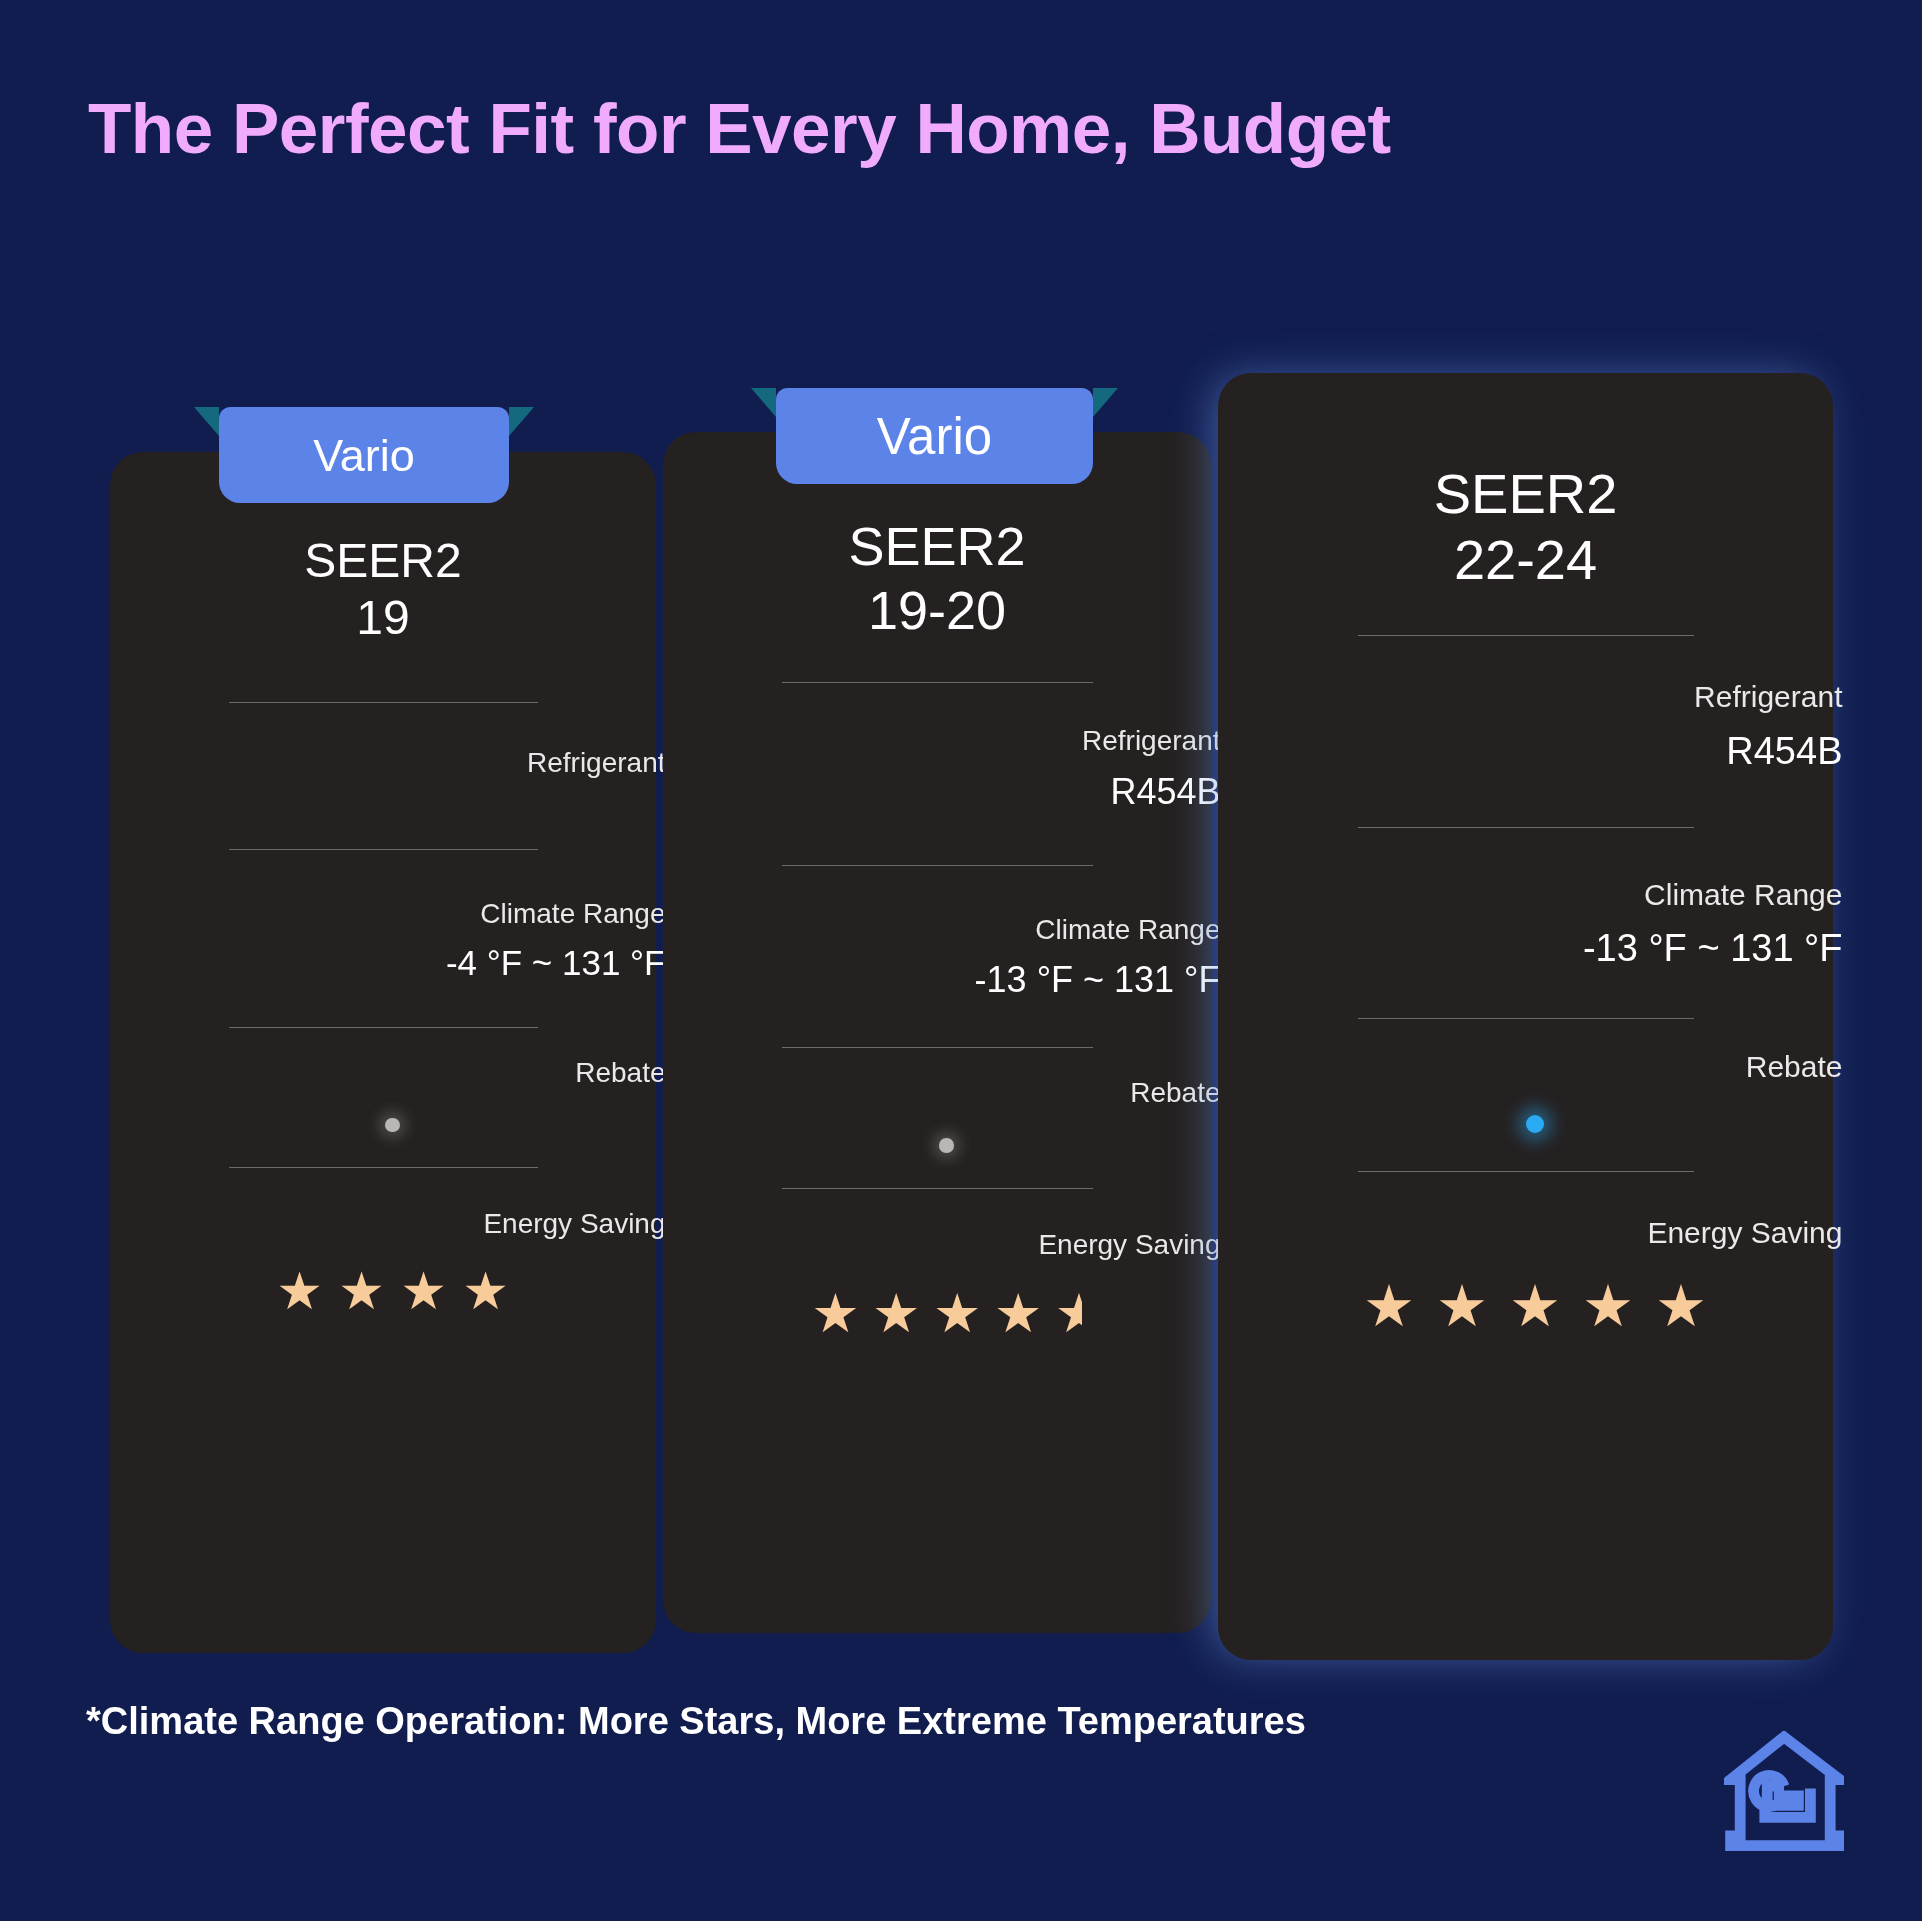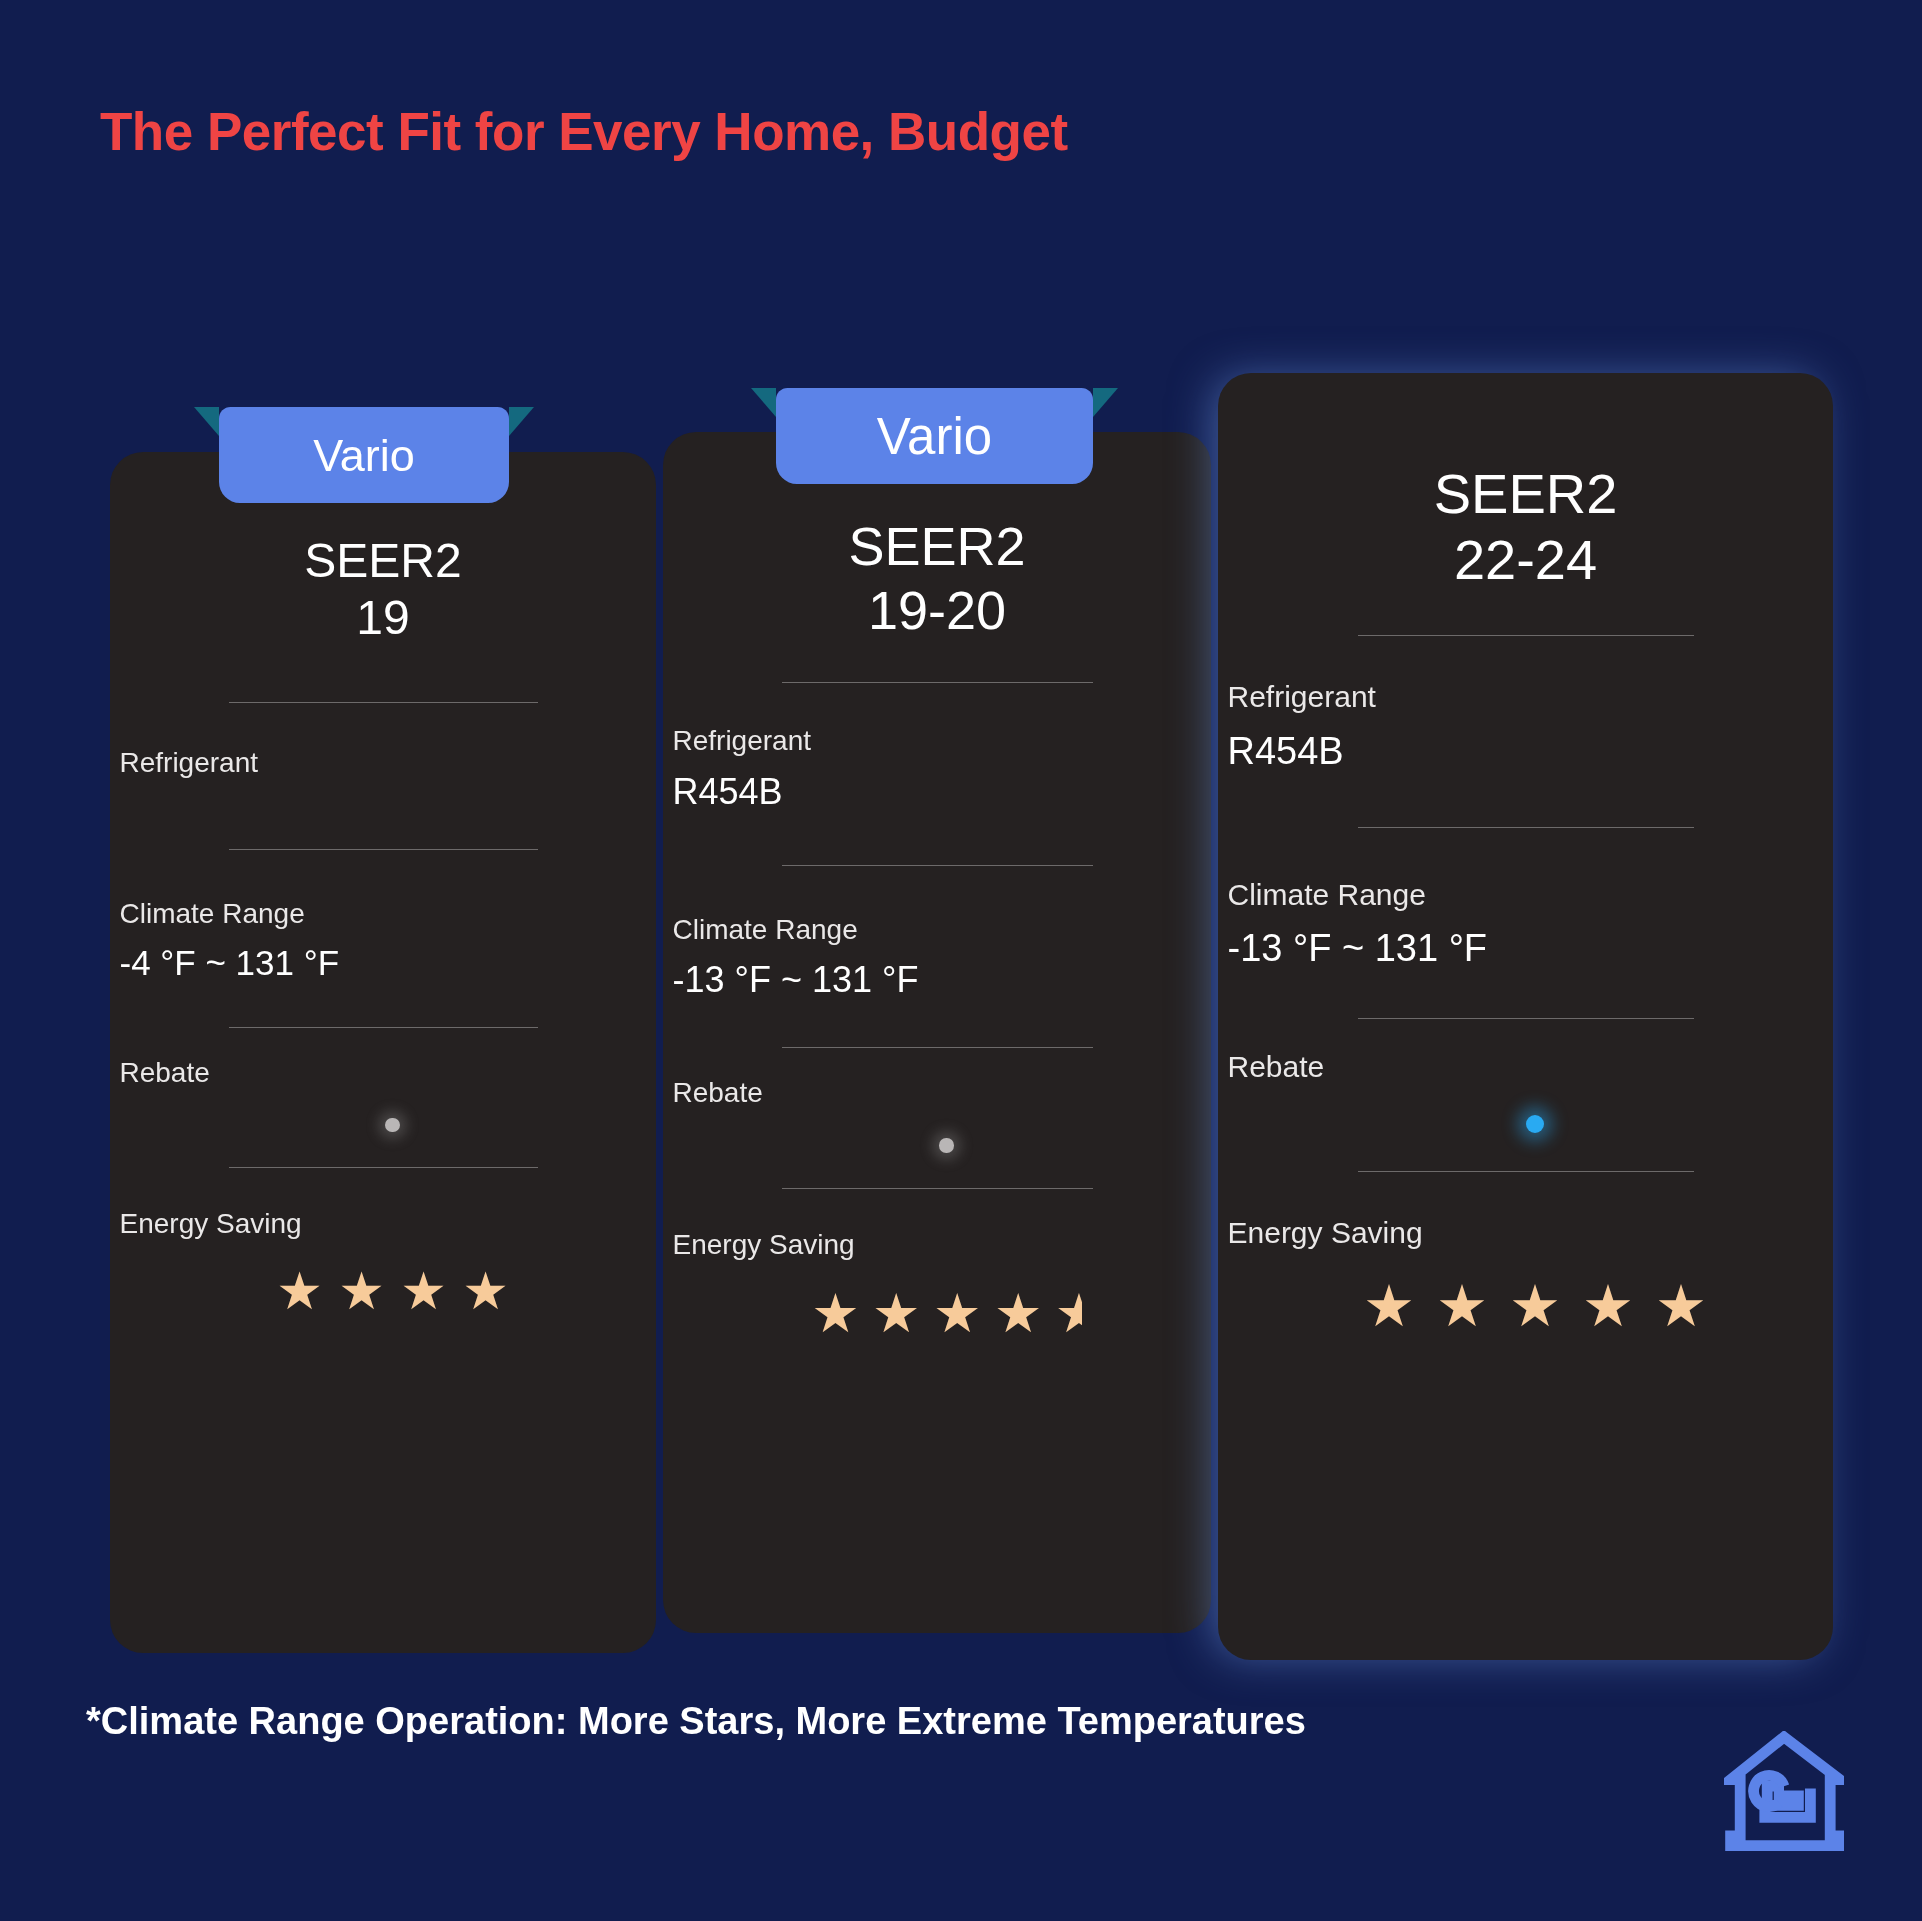--- a/index.html
+++ b/index.html
@@ -17,26 +17,26 @@
   }
 
   
   .header {
     position: absolute;
     left: 88px;
     top: 92px;
     width: 1758px;
   }
   .title {
-    font-size: 53px;
+    font-size: 71px;
     font-weight: 700;
-    color: #ef4444;
+    color: #f0abfc;
     letter-spacing: -0.5px;
     line-height: 1.05;
-    margin: 12px;
+    margin: 0;
     white-space: nowrap;
   }
   .subtitle {
     font-size: 44px;
     font-weight: 400;
     color: #ffffff;
     margin: 0;
     padding-top: 50px;
     letter-spacing: 0px;
     white-space: nowrap;
@@ -151,21 +151,21 @@
   .seer-label { display: block; }
   .seer-value { display: block; }
 
   .divider {
     height: 1px;
     background: #6d6a6a;
     width: 100%;
   }
 
   .row {
-    text-align: left;
+    text-align: right;
     width: 100%;
     padding-left: 19px;
   }
   .row-label {
     color: #eae8e8;
     display: block;
   }
   .row-value {
     color: #ffffff;
     display: block;

